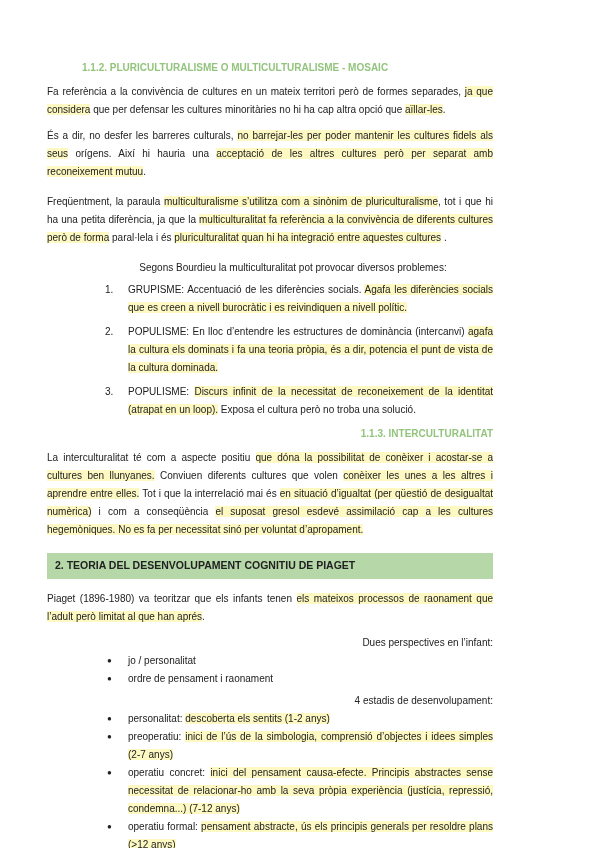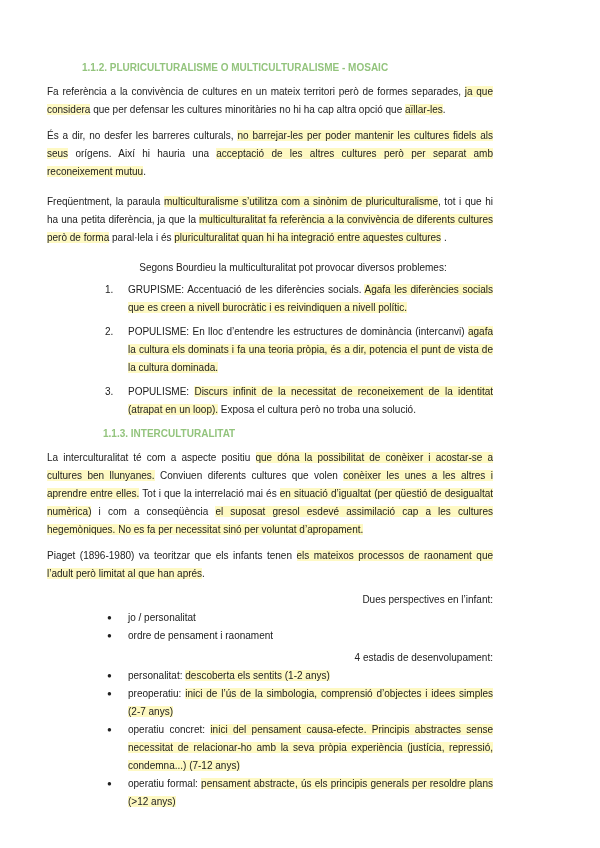--- a/index.html
+++ b/index.html
@@ -21,21 +21,21 @@
   }
   .heading-green {
     color: #93c47d;
     font-weight: 700;
     font-size: 10px;
     line-height: 13px;
     margin: 0 0 9px 0;
   }
   .heading-green.gap-before { margin-top: 8px; }
   .indent-md { margin-left: 35px; }
-  .indent-lg { margin-left: 56px; }
+  .indent-lg { margin-left: 56px; text-align: right; }
   .para {
     font-size: 10px;
     line-height: 18px;
     text-align: justify;
     margin: 0 0 8px 0;
   }
   .para.wide-gap { margin-bottom: 12px; }
   .para.label { text-align: right; margin-bottom: 0; }
   .subheading {
     font-weight: 700;
@@ -94,20 +94,21 @@
     <p class="para wide-gap"><span>És a dir, no desfer les barreres culturals, </span><span class="hl">no barrejar-les per poder mantenir les cultures fidels als seus</span><span> orígens. Així hi hauria una </span><span class="hl">acceptació de les altres cultures però per separat amb reconeixement mutuu</span><span>.</span></p>
     <p class="para wide-gap"><span>Freqüentment, la paraula </span><span class="hl">multiculturalisme s’utilitza com a sinònim de pluriculturalisme</span><span>, tot i que hi ha una petita diferència, ja que la </span><span class="hl">multiculturalitat fa referència a la convivència de diferents cultures però de forma</span><span> paral·lela i és </span><span class="hl">pluriculturalitat quan hi ha integració entre aquestes cultures</span><span> .</span></p>
     <p class="para intro"><span>Segons Bourdieu la multiculturalitat pot provocar diversos problemes:</span></p>
     <div class="olist">
       <div class="item"><span class="marker">1.</span><span class="b">GRUPISME</span><span>: Accentuació de les diferències socials. </span><span class="hl">Agafa les diferències socials que es creen a nivell burocràtic i es reivindiquen a nivell polític.</span></div>
       <div class="item"><span class="marker">2.</span><span class="b">POPULISME</span><span>: En lloc d’entendre les estructures de dominància (intercanvi) </span><span class="hl">agafa la cultura els dominats i fa una teoria pròpia, és a dir, potencia el punt de vista de la cultura dominada.</span></div>
       <div class="item"><span class="marker">3.</span><span class="b">POPULISME</span><span>: </span><span class="hl">Discurs infinit de la necessitat de reconeixement de la identitat (atrapat en un loop).</span><span> Exposa el cultura però no troba una solució.</span></div>
     </div>
     <div class="heading-green indent-lg gap-before">1.1.3. INTERCULTURALITAT</div>
     <p class="para"><span>La interculturalitat té com a aspecte positiu </span><span class="hl">que dóna la possibilitat de conèixer i acostar-se a cultures ben llunyanes.</span><span> Conviuen diferents cultures que volen </span><span class="hl">conèixer les unes a les altres i aprendre entre elles.</span><span> Tot i que la interrelació mai és </span><span class="hl">en situació d’igualtat (per qüestió de desigualtat numèrica)</span><span> i com a conseqüència </span><span class="hl">el suposat gresol esdevé assimilació cap a les cultures hegemòniques. No es fa per necessitat sinó per voluntat d’apropament.</span></p>
+    <div class="banner">2. TEORIA DEL DESENVOLUPAMENT COGNITIU DE PIAGET</div>
     <p class="para"><span>Piaget (1896-1980) va teoritzar que els infants tenen </span><span class="hl">els mateixos processos de raonament que l’adult però limitat al que han aprés</span><span>.</span></p>
     <p class="para label"><span>Dues perspectives en l’infant:</span></p>
     <div class="ulist">
       <div class="item"><span class="marker">●</span><span>jo / personalitat</span></div>
       <div class="item"><span class="marker">●</span><span>ordre de pensament i raonament</span></div>
     </div>
     <p class="para label"><span>4 estadis de desenvolupament:</span></p>
     <div class="ulist">
       <div class="item"><span class="marker">●</span><span class="b">personalitat</span><span>: </span><span class="hl">descoberta els sentits (1-2 anys)</span></div>
       <div class="item"><span class="marker">●</span><span class="b">preoperatiu</span><span>: </span><span class="hl">inici de l’ús de la simbologia, comprensió d’objectes i idees simples (2-7 anys)</span></div>

